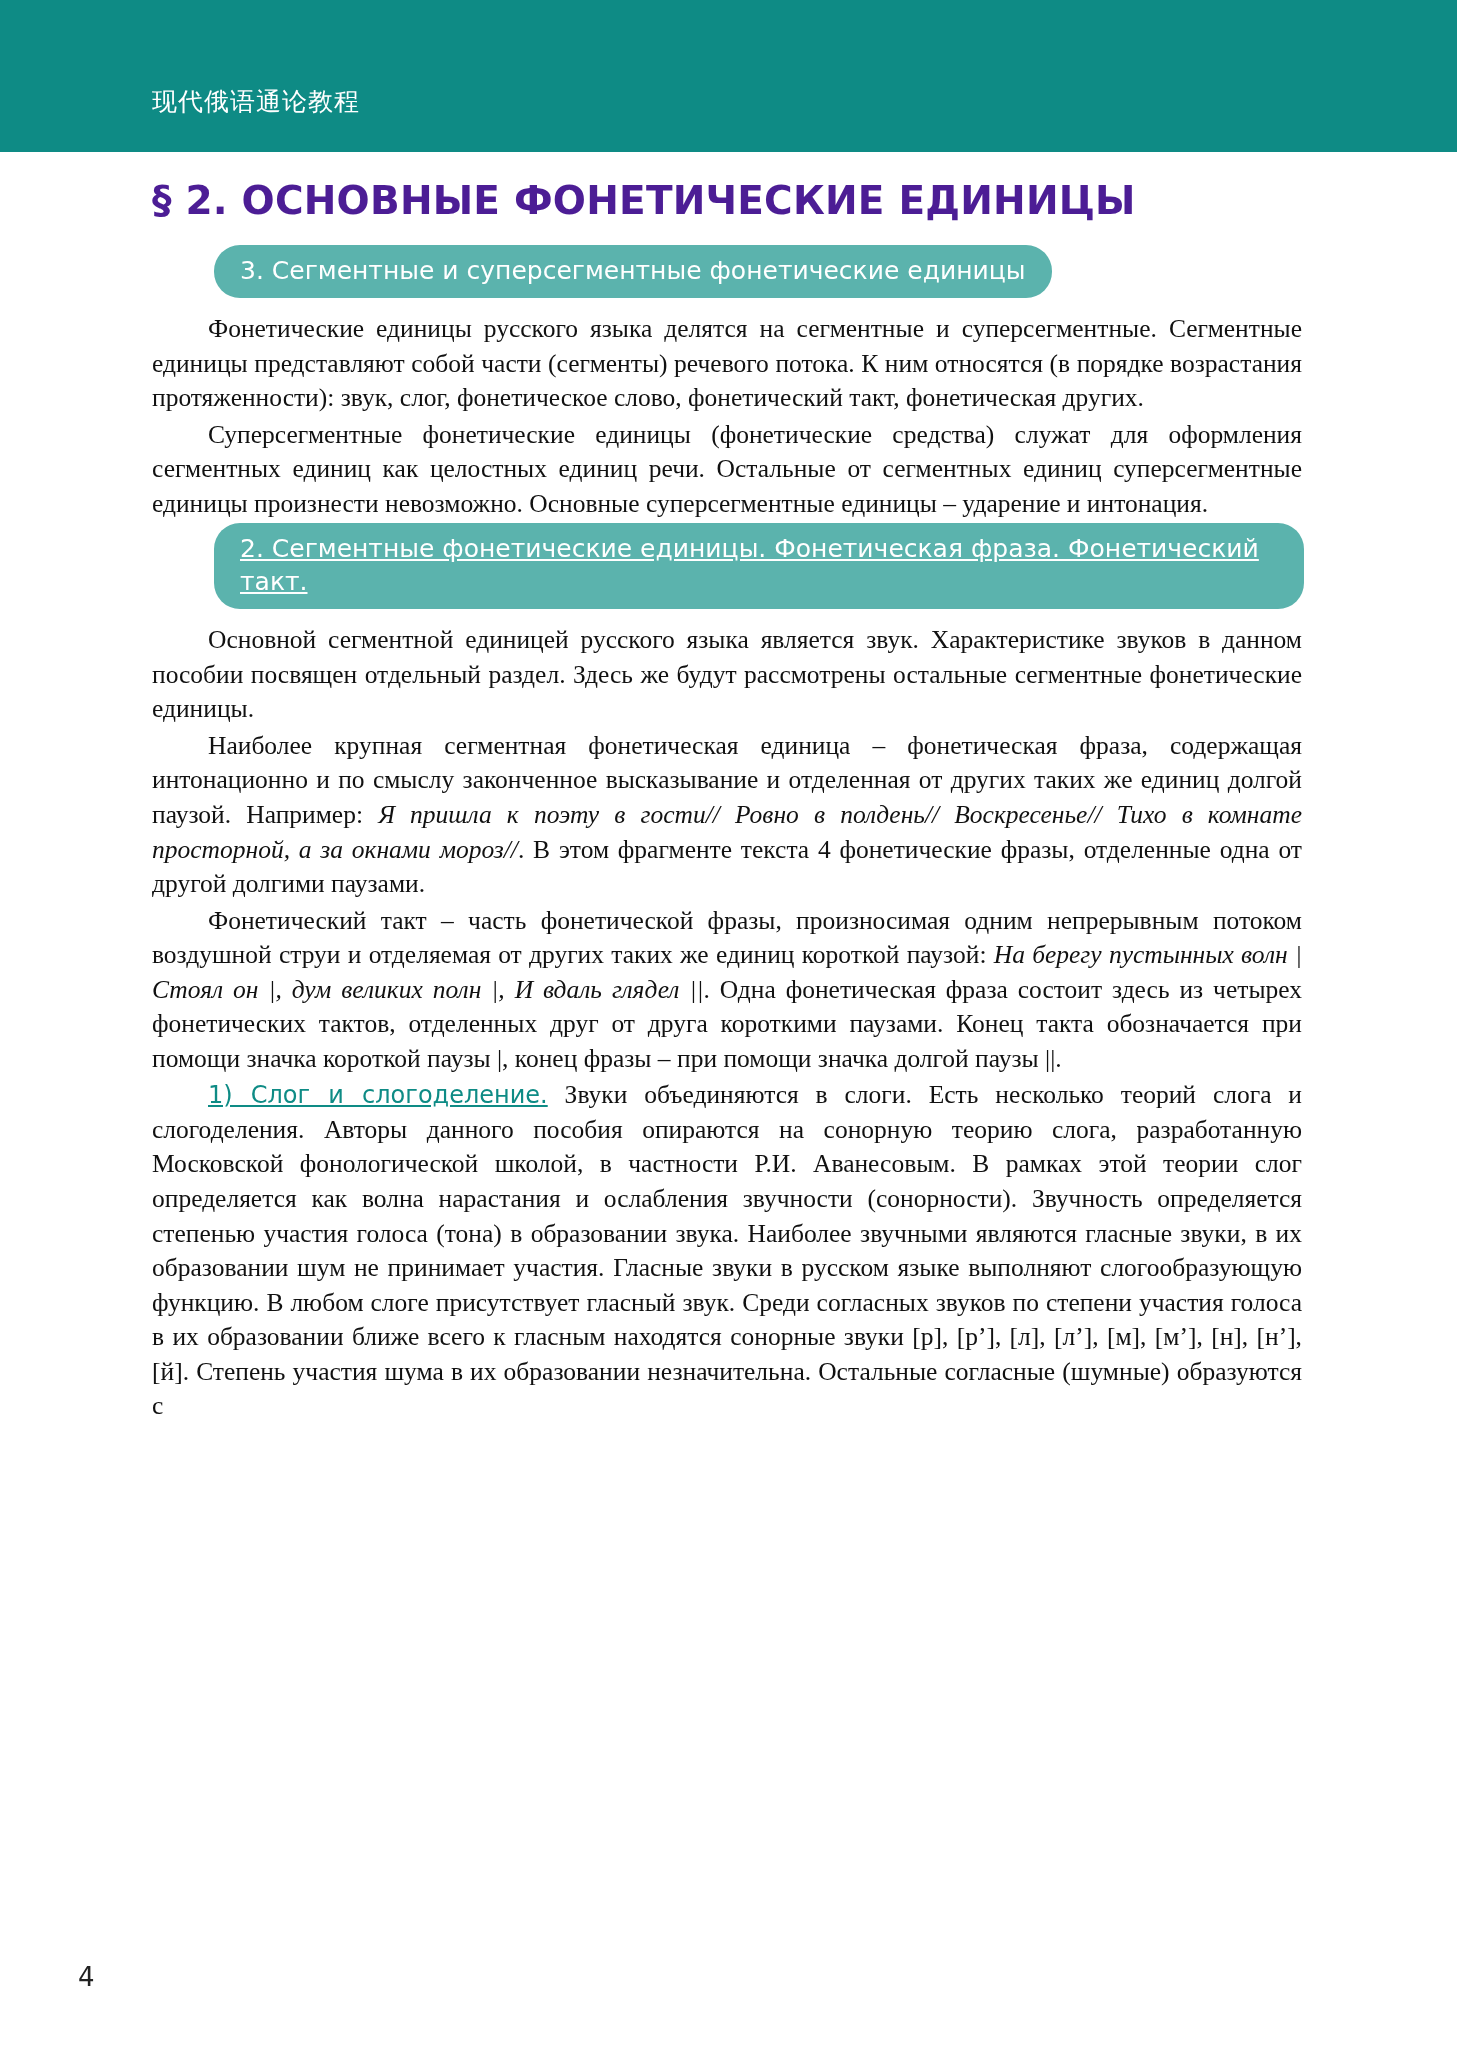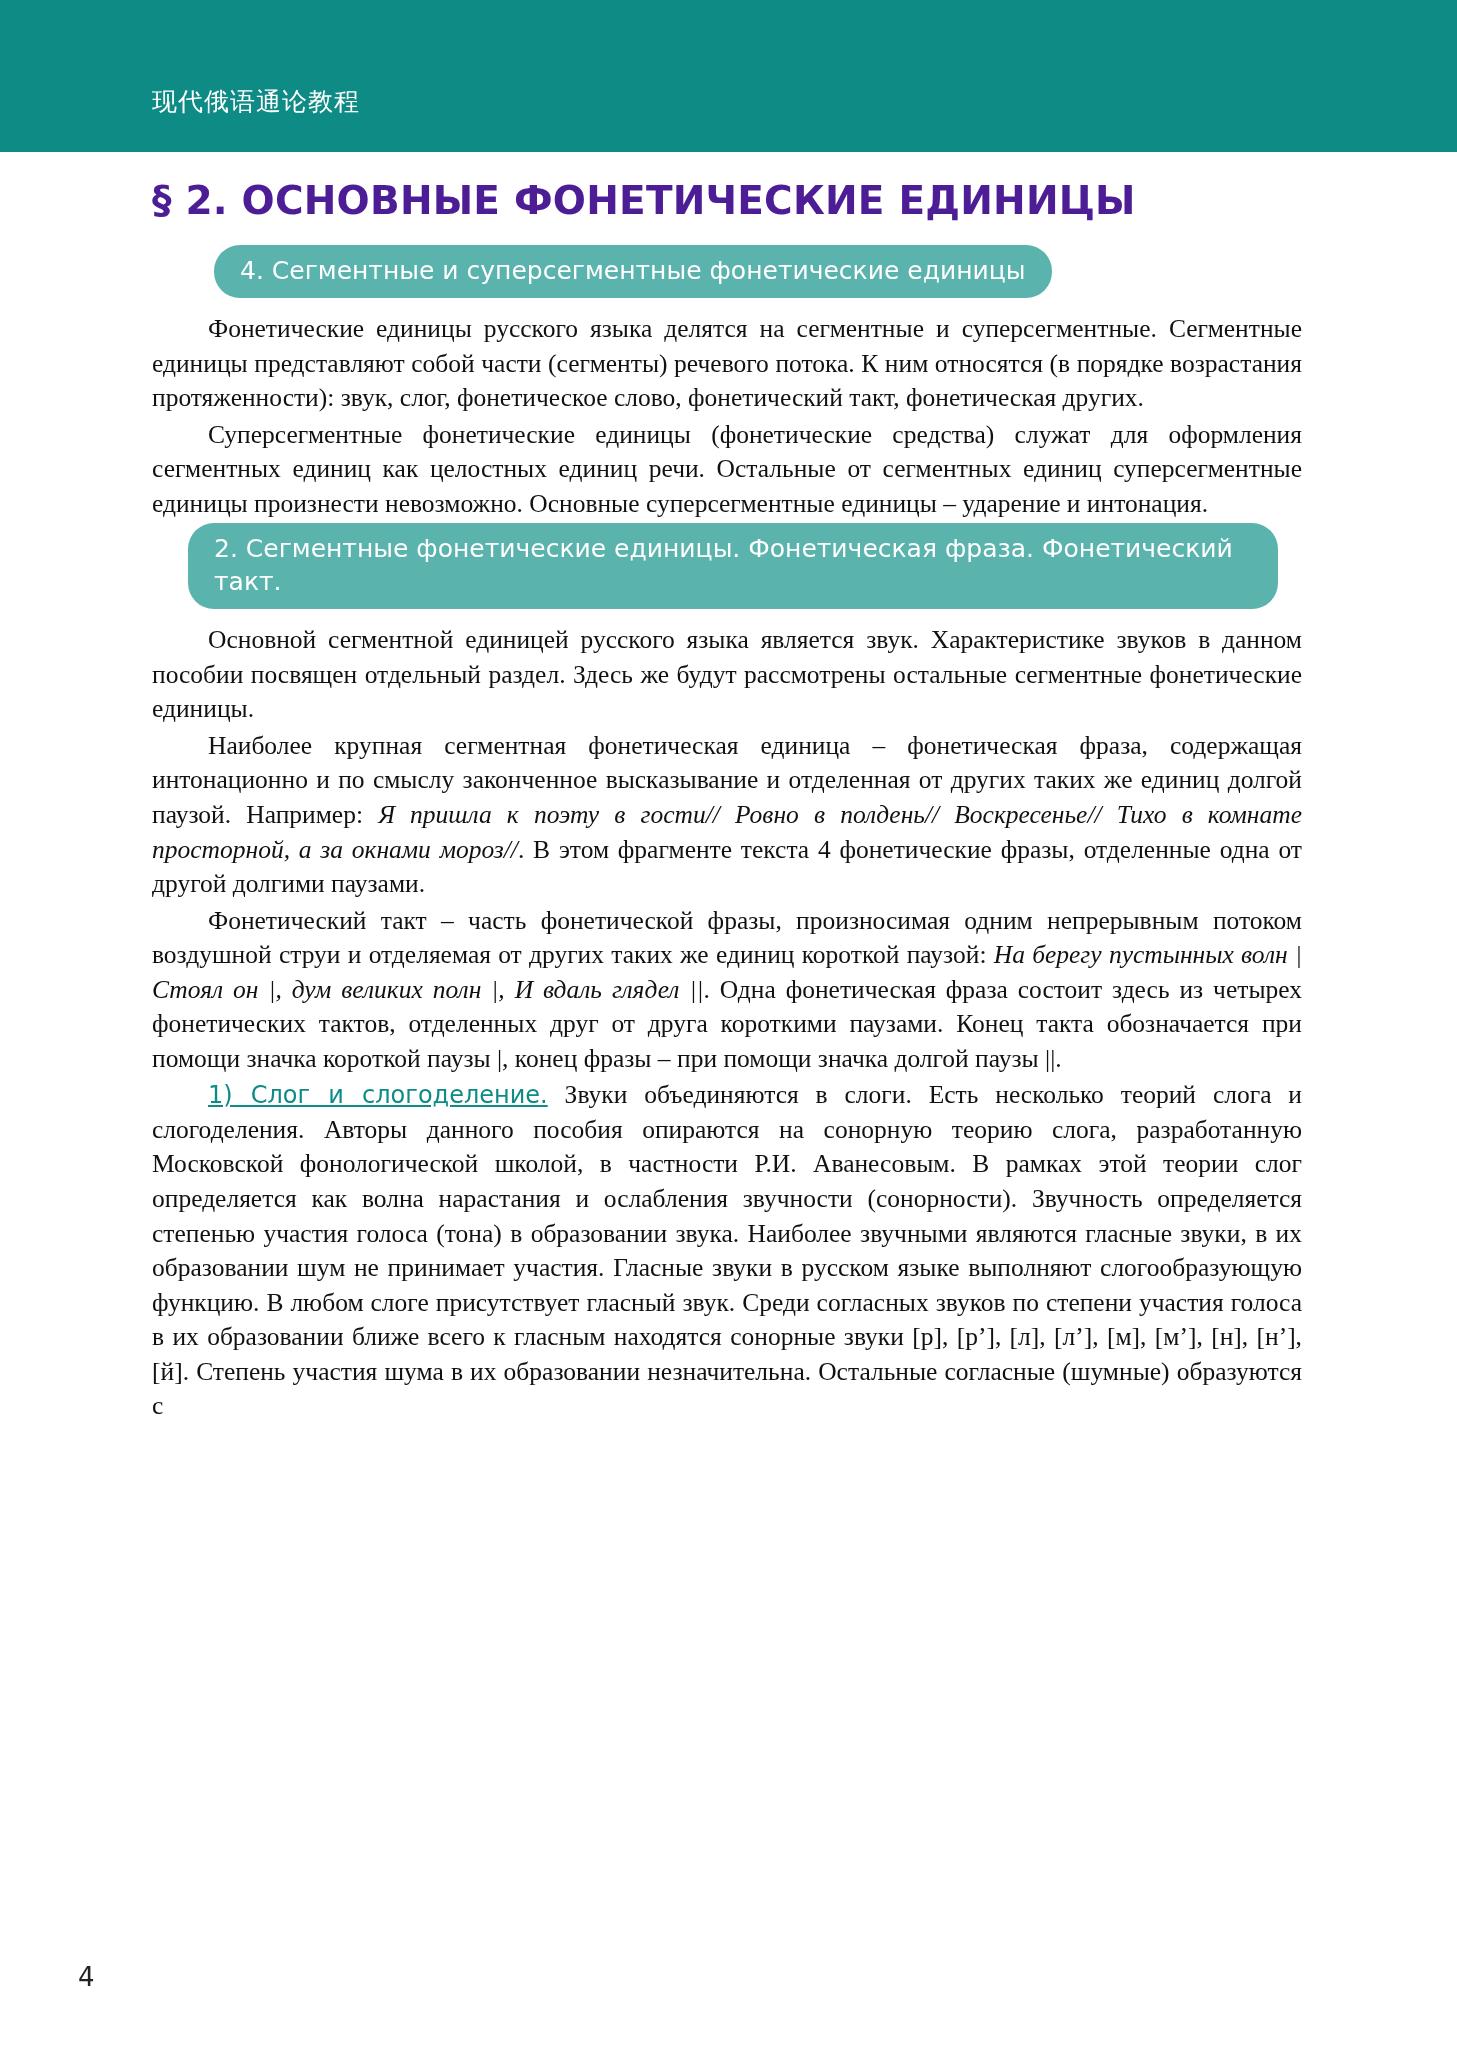--- a/index.html
+++ b/index.html
@@ -62,22 +62,23 @@
     color: #ffffff;
     font-family: "DejaVu Sans", sans-serif;
     font-size: 25px;
     line-height: 1.32;
     border-radius: 26px;
     padding: 9px 26px 11px 26px;
     margin: 0 0 14px 62px;
     box-sizing: border-box;
   }
   .pill.wide {
-    margin-left: 36px;
+    margin-left: 62px;
     width: 1090px;
+    text-decoration: underline;
   }
   .pill.one {
     display: inline-block;
     margin-left: 62px;
   }
   p.para {
     margin: 0 0 2px 0;
     font-size: 25.5px;
     line-height: 1.355;
     text-align: justify;
@@ -111,21 +112,21 @@
 <div class="page">
 
   <div class="header-band">
     <div class="header-title">现代俄语通论教程</div>
   </div>
 
   <div class="content">
 
     <h1 class="section-title">§ 2. ОСНОВНЫЕ ФОНЕТИЧЕСКИЕ ЕДИНИЦЫ</h1>
 
-    <span class="pill one">4. Сегментные и суперсегментные фонетические единицы</span>
+    <span class="pill one">3. Сегментные и суперсегментные фонетические единицы</span>
 
     <p class="para">Фонетические единицы русского языка делятся на сегментные и суперсегментные. Сегментные единицы представляют собой части (сегменты) речевого потока. К ним относятся (в порядке возрастания протяженности): звук, слог, фонетическое слово, фонетический такт, фонетическая других.</p>
     <p class="para gap-after">Суперсегментные фонетические единицы (фонетические средства) служат для оформления сегментных единиц как целостных единиц речи. Остальные от сегментных единиц суперсегментные единицы произнести невозможно. Основные суперсегментные единицы – ударение и интонация.</p>
 
     <div class="pill wide">2. Сегментные фонетические единицы. Фонетическая фраза. Фонетический такт.</div>
 
     <p class="para">Основной сегментной единицей русского языка является звук. Характеристике звуков в данном пособии посвящен отдельный раздел. Здесь же будут рассмотрены остальные сегментные фонетические единицы.</p>
 
     <p class="para"><span>Наиболее крупная сегментная фонетическая единица – фонетическая фраза, содержащая интонационно и по смыслу законченное высказывание и отделенная от других таких же единиц долгой паузой. Например: </span><i class="it">Я пришла к поэту в гости// Ровно в полдень// Воскресенье// Тихо в комнате просторной, а за окнами мороз//</i><span>. В этом фрагменте текста 4 фонетические фразы, отделенные одна от другой долгими паузами.</span></p>
 

